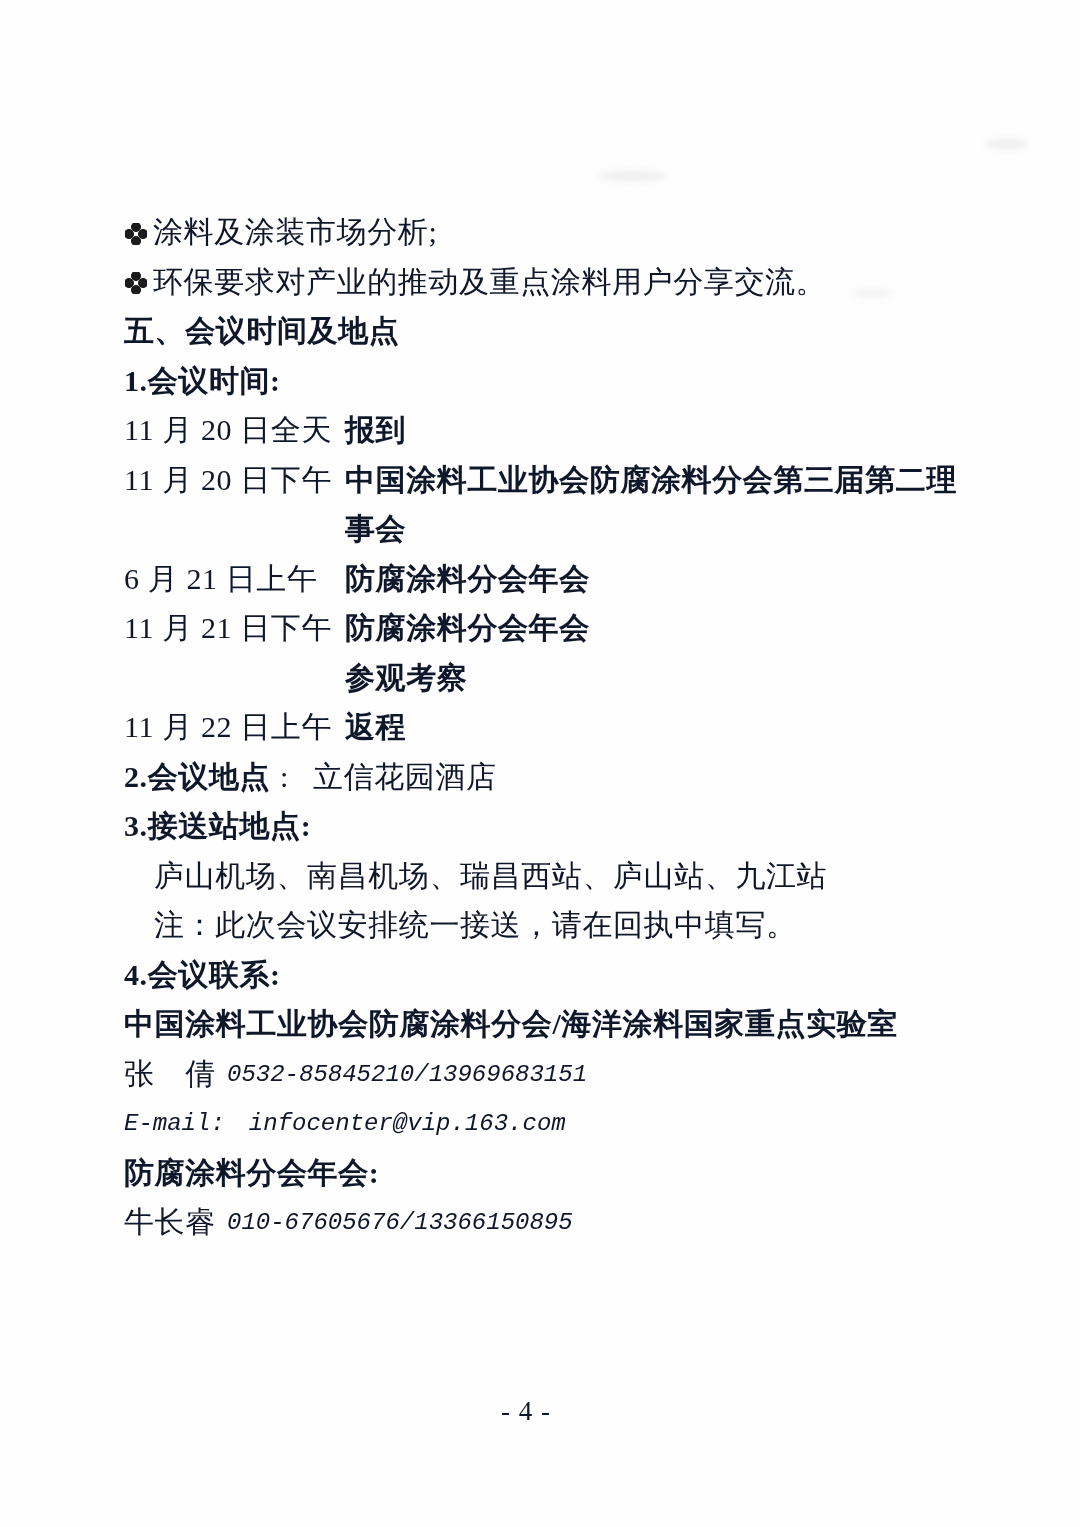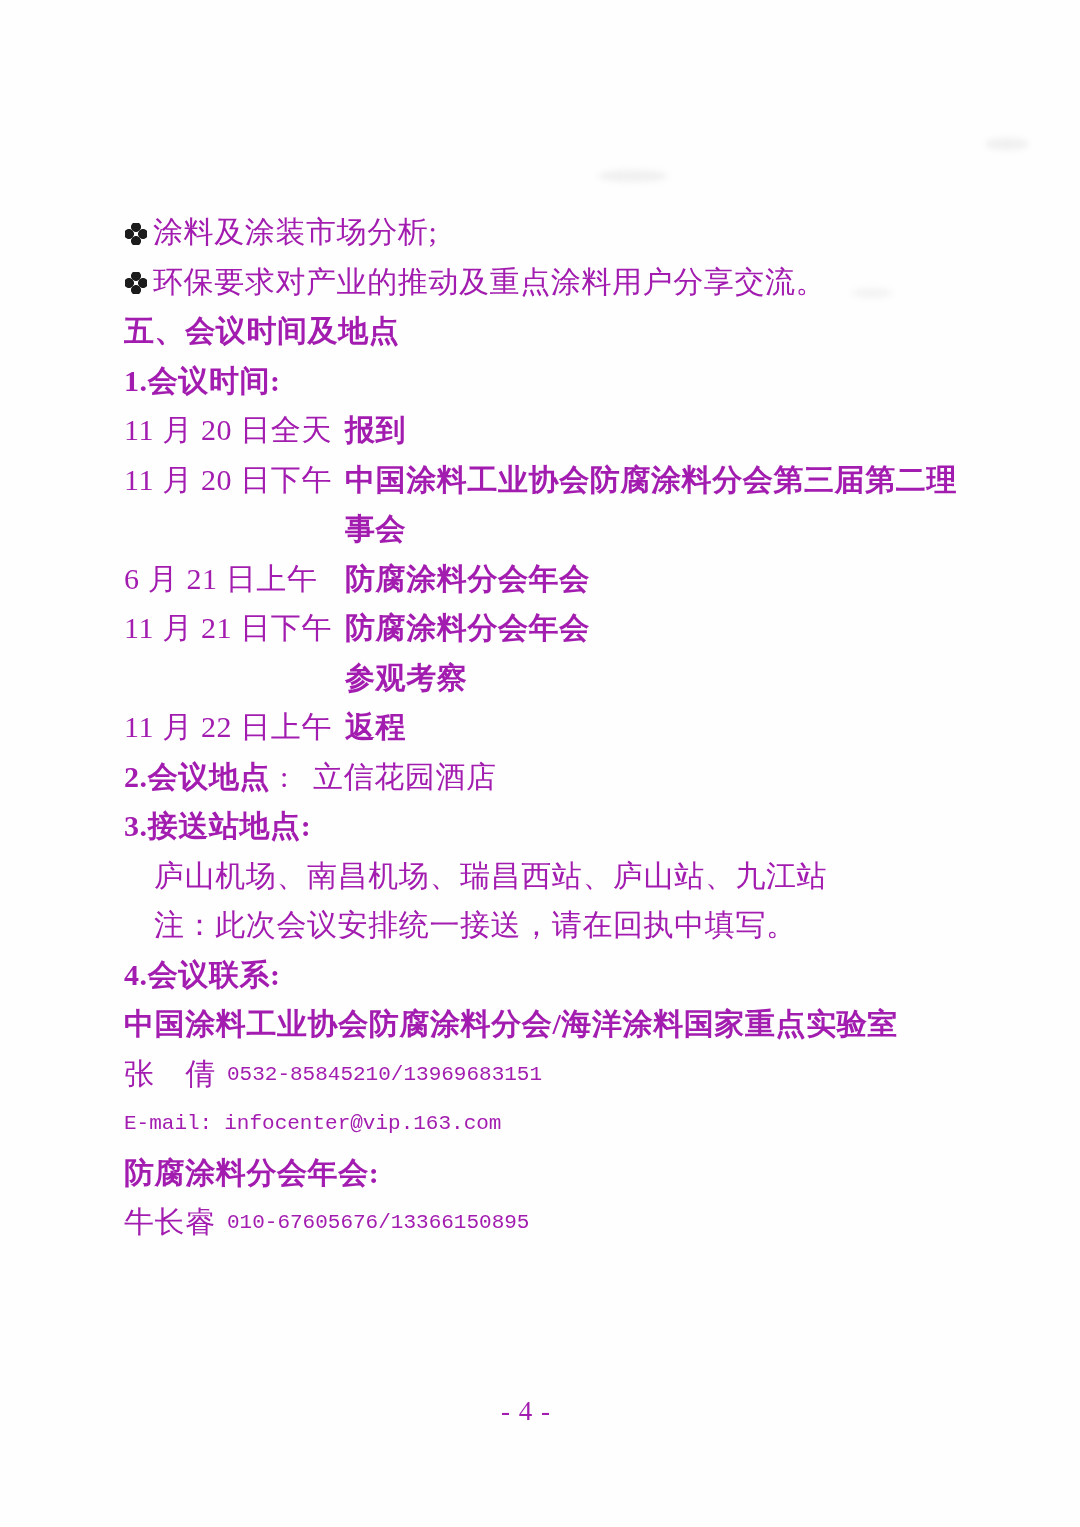--- a/index.html
+++ b/index.html
@@ -3,21 +3,21 @@
 <meta charset="utf-8">
 <style>
   * { box-sizing: border-box; }
   html, body { margin: 0; padding: 0; background: #e8e8e8; }
   .page {
     position: relative;
     width: 1080px;
     height: 1527px;
     margin: 0 auto;
     background: #fefefe;
-    color: #a21caf;
+    color: #0f172a;
     font-family: "Liberation Serif", "DejaVu Serif", serif;
     overflow: hidden;
   }
   .content {
     position: absolute;
     left: 124px;
     top: 208px;
     width: 846px;
   }
   .line {
@@ -41,24 +41,25 @@
       radial-gradient(circle at 50% 82%, #1c1c1c 0 4.6px, rgba(0,0,0,0) 5.3px),
       radial-gradient(circle at 18% 50%, #1c1c1c 0 4.6px, rgba(0,0,0,0) 5.3px);
   }
   .date-col { flex: 0 0 221px; }
   .indent-sm { padding-left: 30px; }
   .addr { padding-left: 176px; }
   .venue-colon { margin: 0 24px 0 10px; }
   .name-col { flex: 0 0 103px; }
   .mono {
     font-family: "Liberation Mono", "DejaVu Sans Mono", monospace;
-    font-size: 21px;
+    font-size: 24px;
     letter-spacing: 0;
+    font-style: italic;
   }
-  .email-val { margin-left: 12px; }
+  .email-val { margin-left: 24px; }
   .pagenum {
     position: absolute;
     top: 1396px;
     left: 0;
     width: 1052px;
     text-align: center;
     font-size: 27px;
     letter-spacing: 1px;
   }
   

